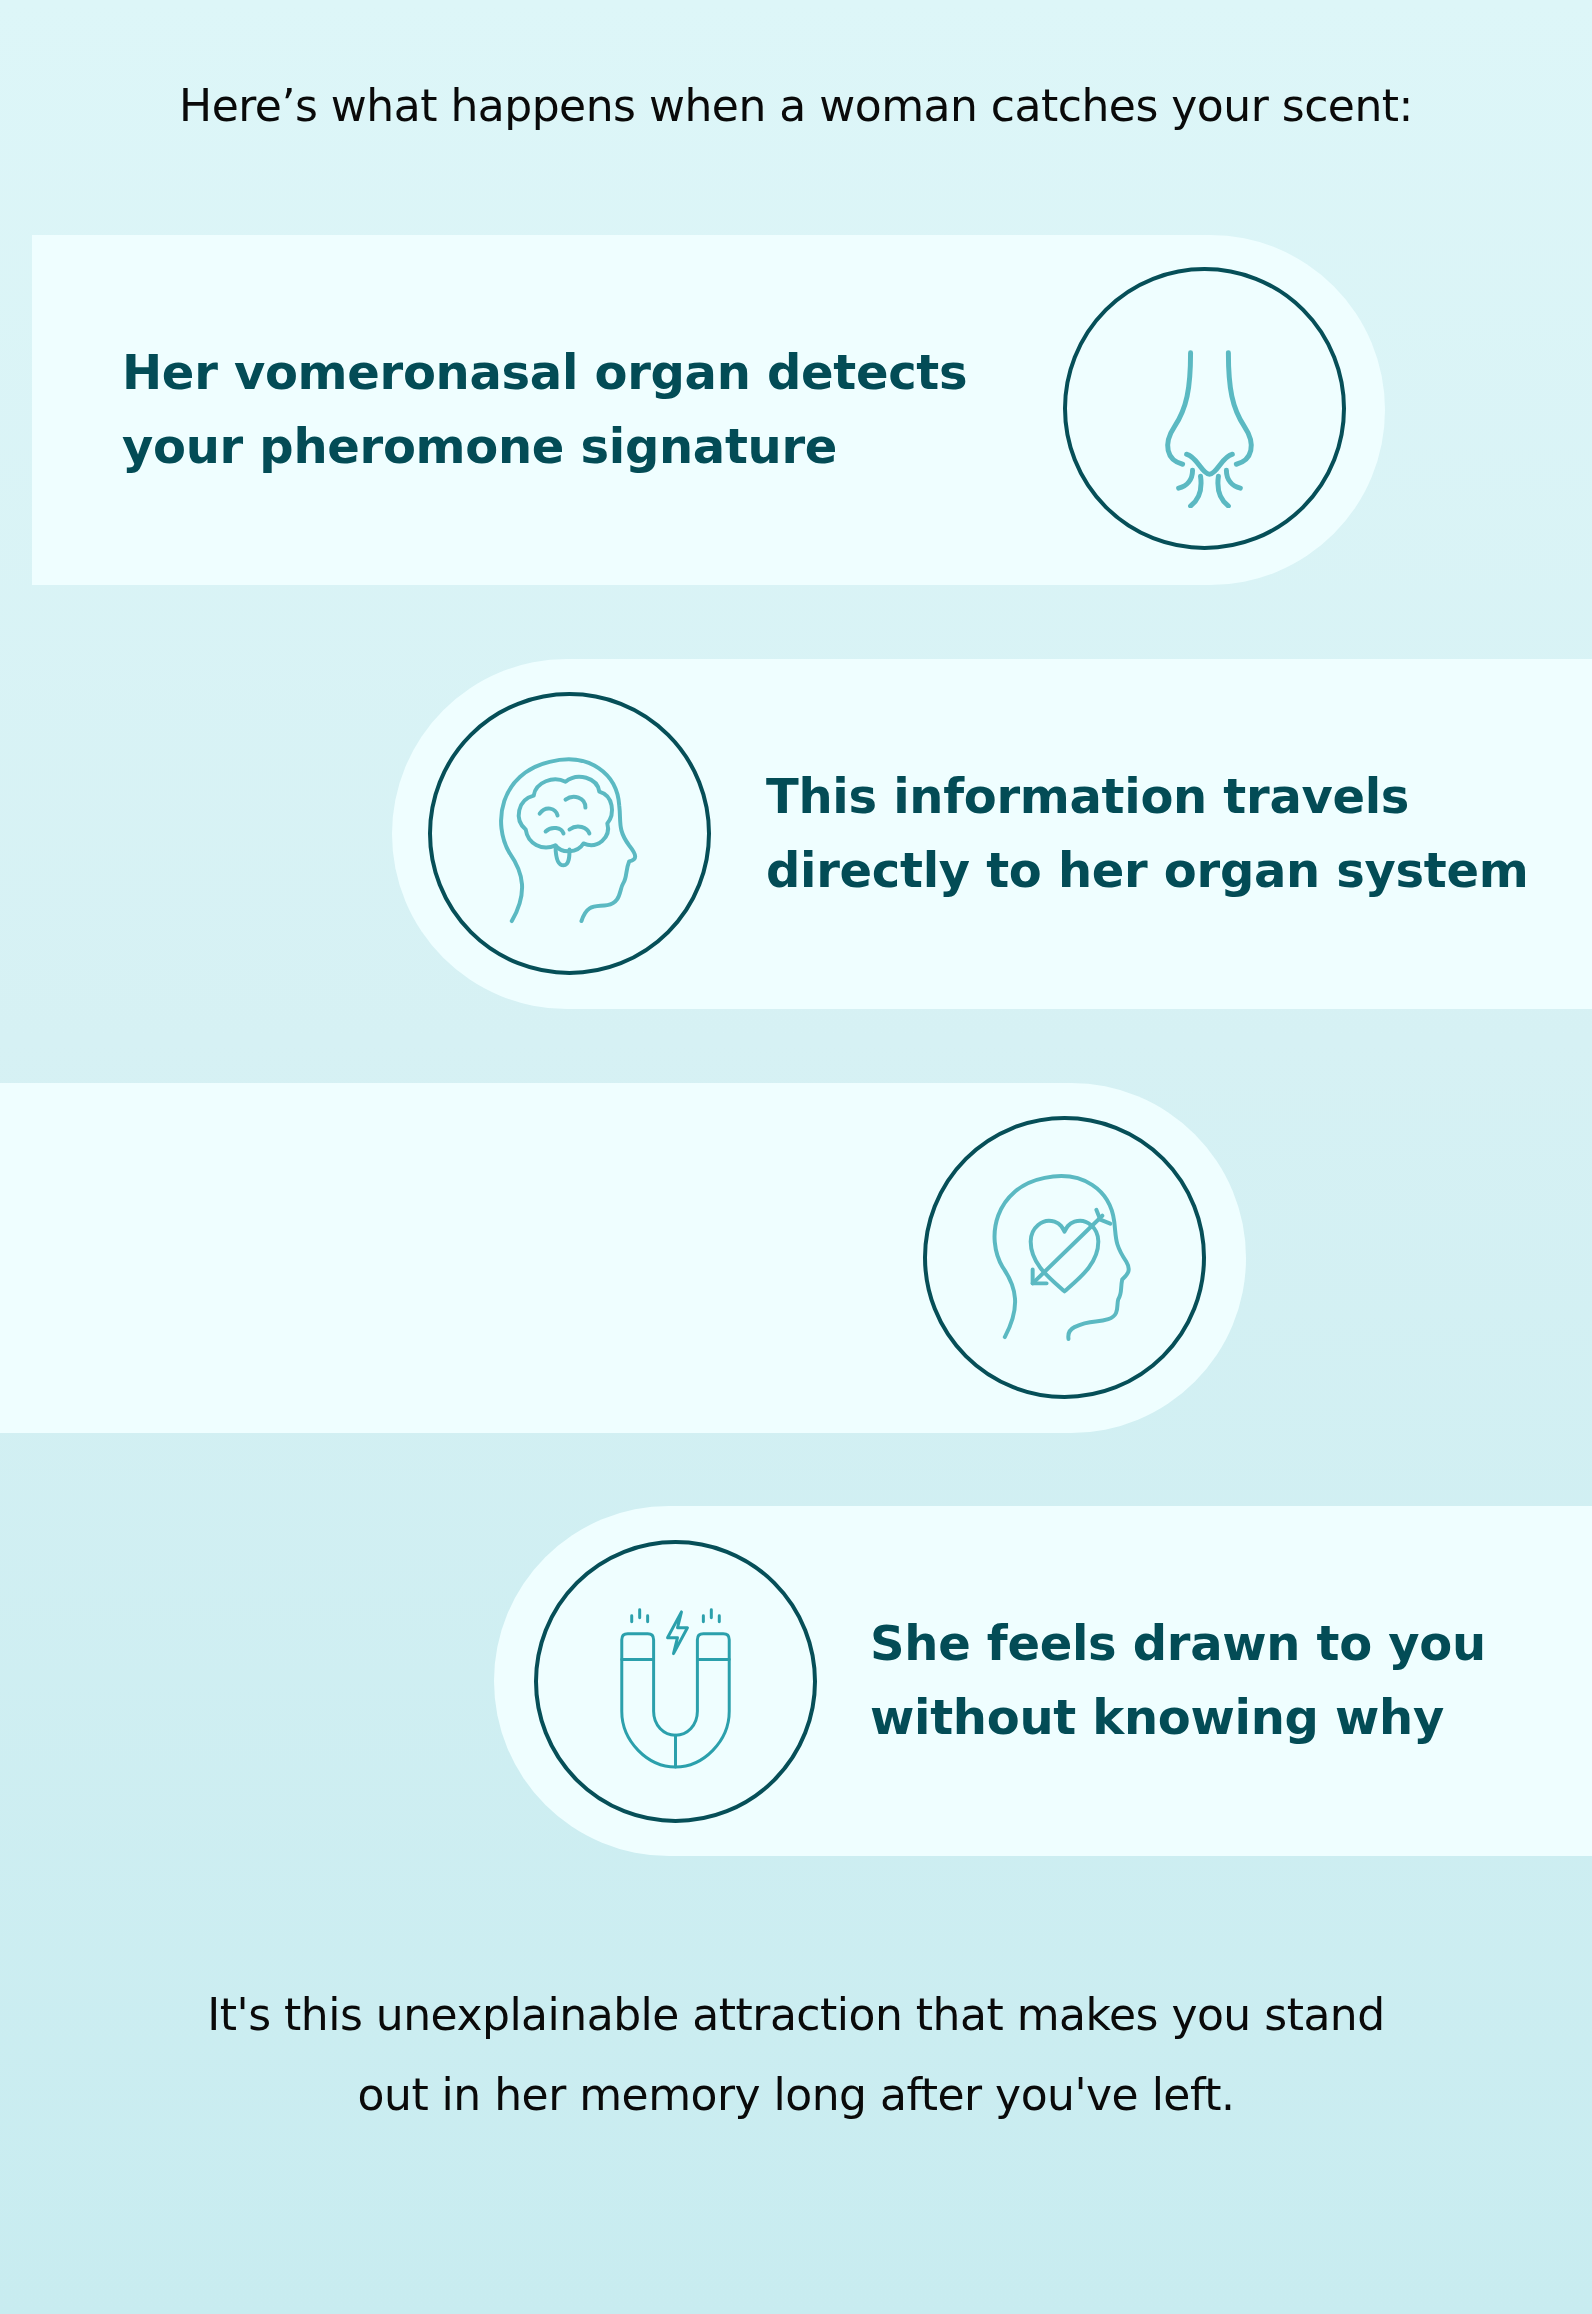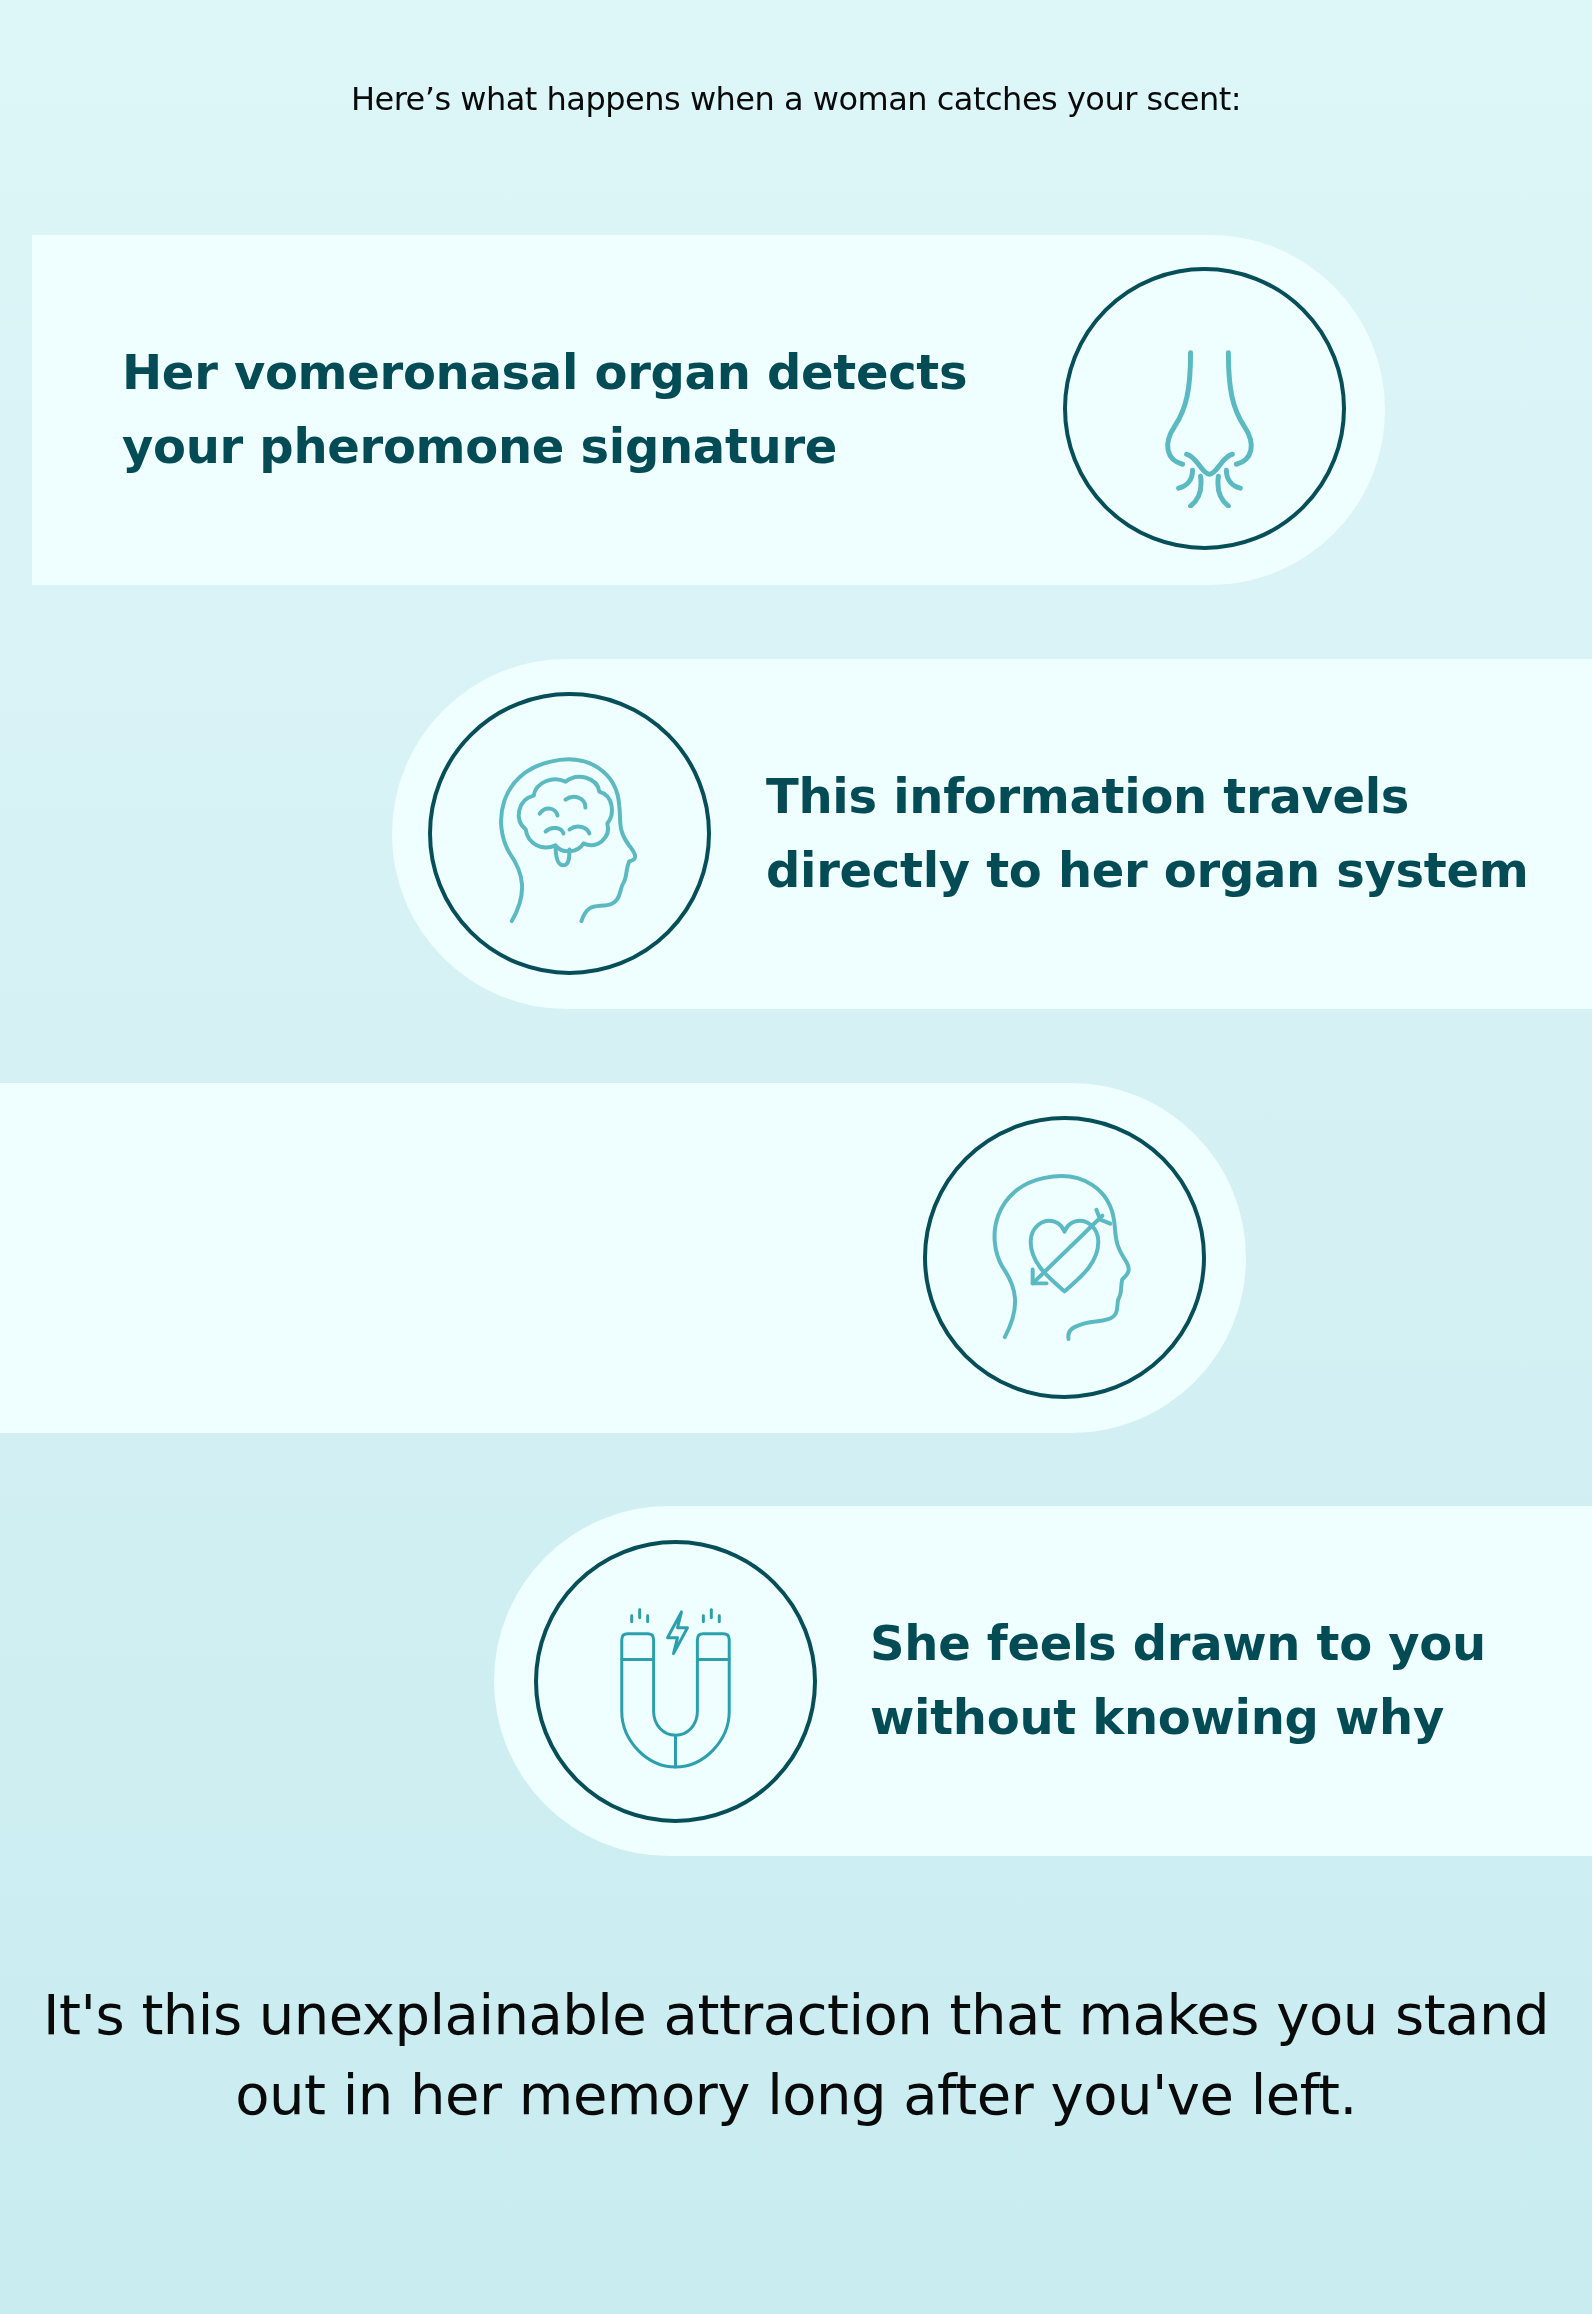--- a/index.html
+++ b/index.html
@@ -3,40 +3,40 @@
 <meta charset="utf-8">
 <style>
   html, body { margin: 0; padding: 0; }
   body {
     width: 1592px; height: 2314px; position: relative; overflow: hidden;
     background: linear-gradient(180deg, #ddf6f8 0%, #d6f1f4 45%, #c8ecf0 100%);
     font-family: "DejaVu Sans", "Liberation Sans", sans-serif;
   }
   .intro {
     position: absolute; left: 0; top: 80px; width: 1592px; text-align: center;
-    font-size: 32px; color: #0a0a0a; letter-spacing: -0.5px;
+    font-size: 44px; color: #0a0a0a; letter-spacing: -0.5px;
   }
   .card {
     position: absolute; height: 350px; background: #effeff;
   }
   .card.left { left: 0; border-radius: 0 175px 175px 0; }
   .card.right { border-radius: 175px 0 0 175px; }
   .circle {
     position: absolute; width: 283px; height: 283px; border-radius: 50%;
     border: 4px solid #064f58; box-sizing: border-box;
     display: flex; align-items: center; justify-content: center;
   }
   .circle svg { width: 199px; height: 199px; }
   .headline {
     position: absolute; font-weight: bold; font-size: 48px; line-height: 74px;
     color: #034c56; letter-spacing: -0.3px;
   }
   .outro {
     position: absolute; left: 0; top: 1975px; width: 1592px; text-align: center;
-    font-size: 56px; line-height: 80px; color: #0a0a0a; letter-spacing: -0.5px;
+    font-size: 44px; line-height: 80px; color: #0a0a0a; letter-spacing: -0.5px;
   }
 </style>
 </head>
 <body>
 
 <div class="intro">Here’s what happens when a woman catches your scent:</div>
 
 <div class="card left" style="top:235px; width:1353px;margin-left:32px;">
   <div class="headline" style="left:90px; top:100px;">
     <div>Her vomeronasal organ detects</div>

